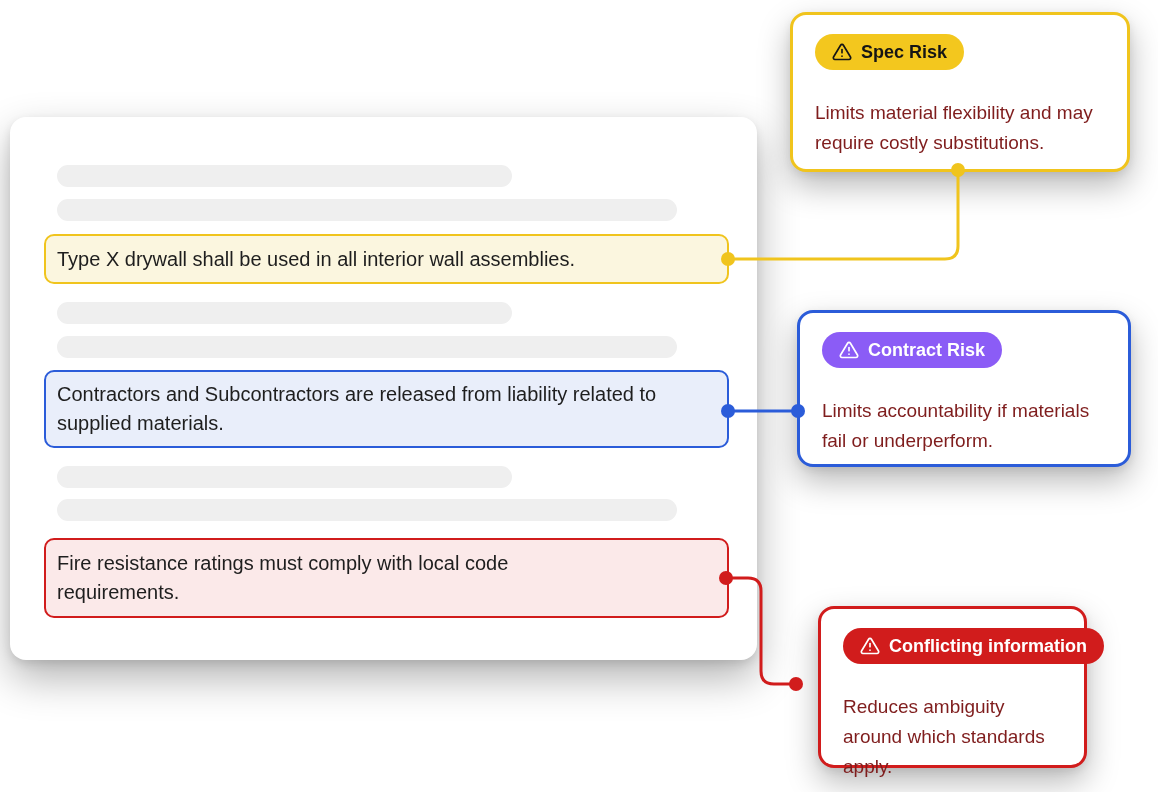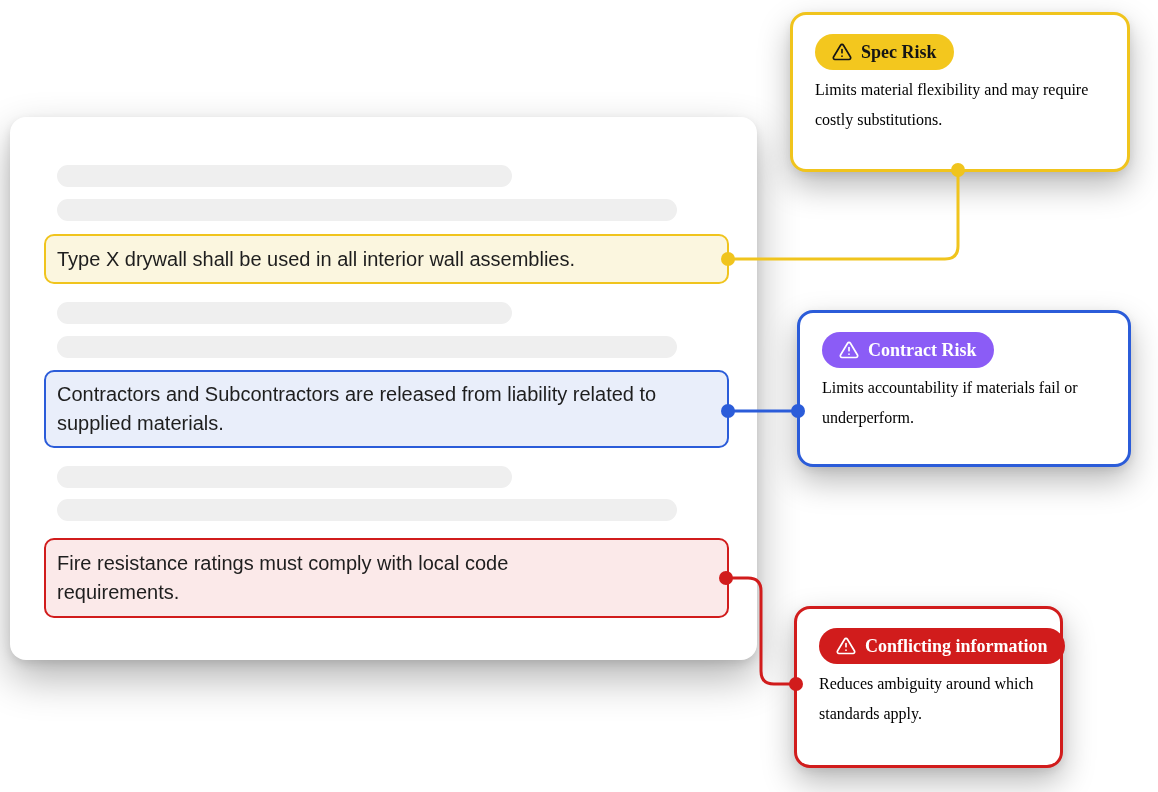--- a/index.html
+++ b/index.html
@@ -58,47 +58,46 @@
   
   .callout {
     position: absolute;
     box-sizing: border-box;
     background: #ffffff;
     border: 3px solid;
     border-radius: 16px;
     padding: 19px 18px 0 22px;
     box-shadow: 0 14px 32px rgba(0,0,0,0.28), 0 3px 8px rgba(0,0,0,0.08);
     z-index: 3;
-    font-family: Liberation Serif, serif;
   }
   .callout-spec     { left: 790px; top: 12px;  width: 340px; height: 160px; border-color: #F0C41D; }
   .callout-contract { left: 797px; top: 310px; width: 334px; height: 157px; border-color: #2B5CD9; }
-  .callout-conflict { left: 794px; top: 606px; width: 269px; height: 162px; border-color: #D11C1C; }
+  .callout-conflict { left: 818px; top: 606px; width: 269px; height: 162px; border-color: #D11C1C; }
 
   .badge {
     display: inline-flex;
     align-items: center;
     gap: 9px;
     height: 36px;
     padding: 0 17px;
     border-radius: 18px;
     font-size: 18px;
     font-weight: bold;
     white-space: nowrap;
   }
   .callout-spec .badge     { background: #F3C71E; color: #151515; }
   .callout-contract .badge { background: #8b5cf6; color: #ffffff; }
   .callout-conflict .badge { background: #D11C1C; color: #ffffff; }
   .badge svg { display: block; }
 
   .desc {
-    margin-top: 5px;
-    font-size: 16px;
+    margin-top: 28px;
+    font-size: 19px;
     line-height: 30px;
-    color: #000000;
+    color: #7f1d1d;
     max-width: 282px;
   }
   .callout-conflict .desc { max-width: 245px; }
 
   
   .connectors {
     position: absolute;
     left: 0; top: 0;
     z-index: 10;
     pointer-events: none;

